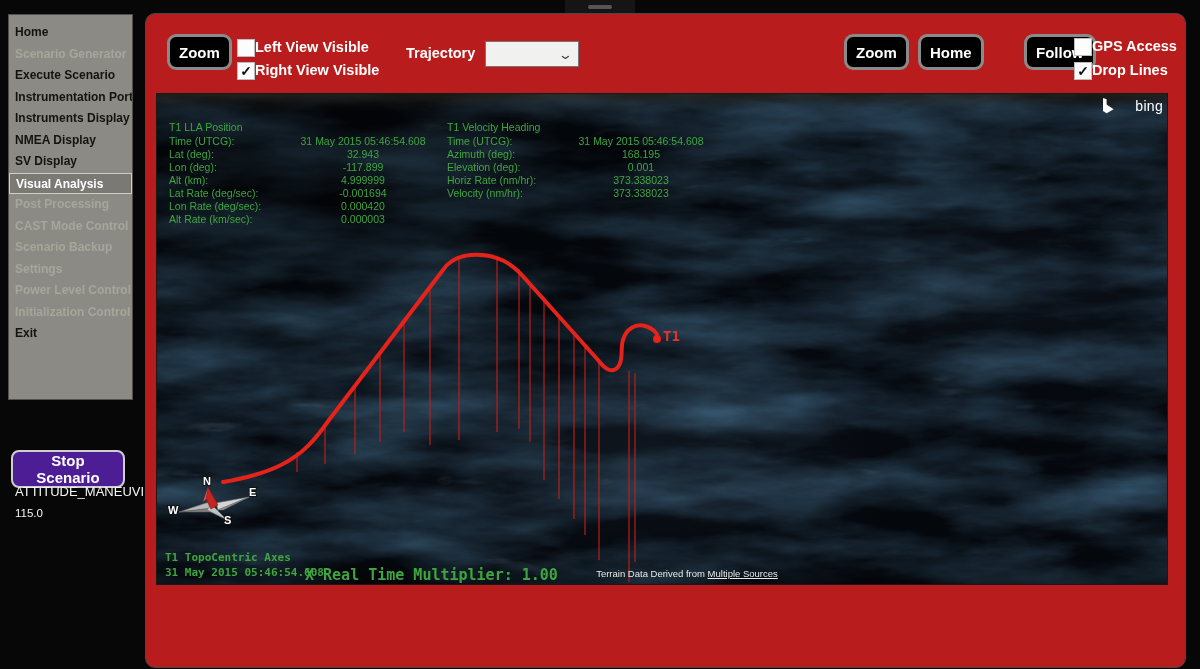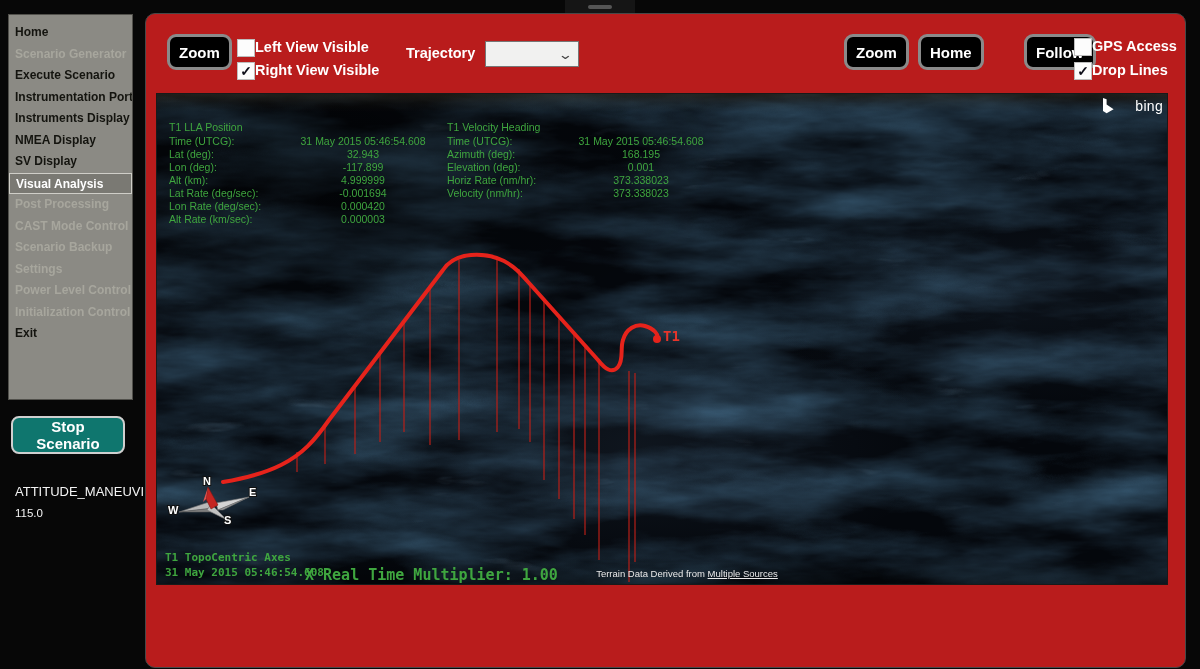--- a/index.html
+++ b/index.html
@@ -18,22 +18,22 @@
     background:#8b8a84;border:1px solid #51504b;box-sizing:border-box;padding-top:7px;
   }
   .sb-item{
     height:21.5px;line-height:21.5px;padding-left:6px;font-size:12px;font-weight:bold;
     color:#14140f;white-space:nowrap;overflow:hidden;box-sizing:border-box;cursor:default;
   }
   .sb-item.disabled{color:#a7a69d;}
   .sb-item.selected{background:#7a7973;color:#ffffff;border:1px solid #cfcec8;}
 
   .stop-btn{
-    position:absolute;left:11px;top:416px;width:114px;height:38px;
-    background:#0f766e;color:#fff;border:2px solid #cfcfcf;border-radius:8px;
+    position:absolute;left:11px;top:450px;width:114px;height:38px;
+    background:#4c1d95;color:#fff;border:2px solid #cfcfcf;border-radius:8px;
     font-family:"Liberation Sans",sans-serif;font-size:15px;font-weight:bold;
     display:flex;align-items:center;justify-content:center;
   }
   .status-1{position:absolute;left:15px;top:484px;color:#f3f3f3;font-size:13px;}
   .status-2{position:absolute;left:15px;top:507px;color:#f3f3f3;font-size:11.5px;}
 
   
   .panel{
     position:absolute;left:145px;top:13px;width:1041px;height:655px;
     border:1px solid #484848;border-radius:10px;background:#b91c1c;box-sizing:border-box;

